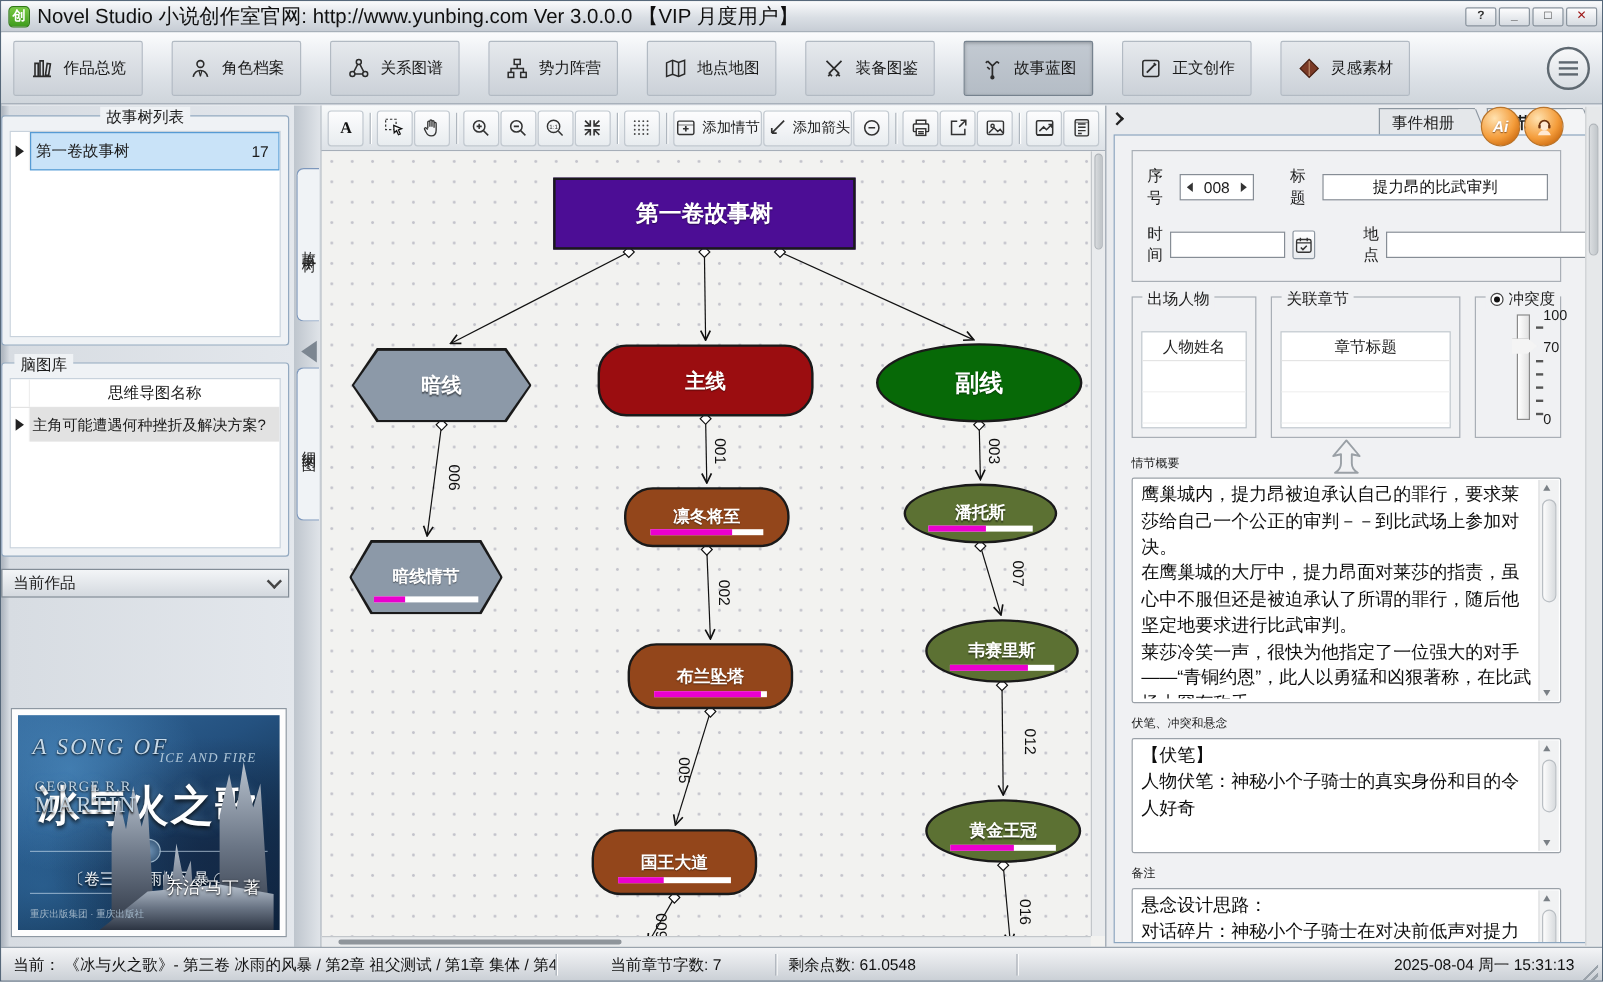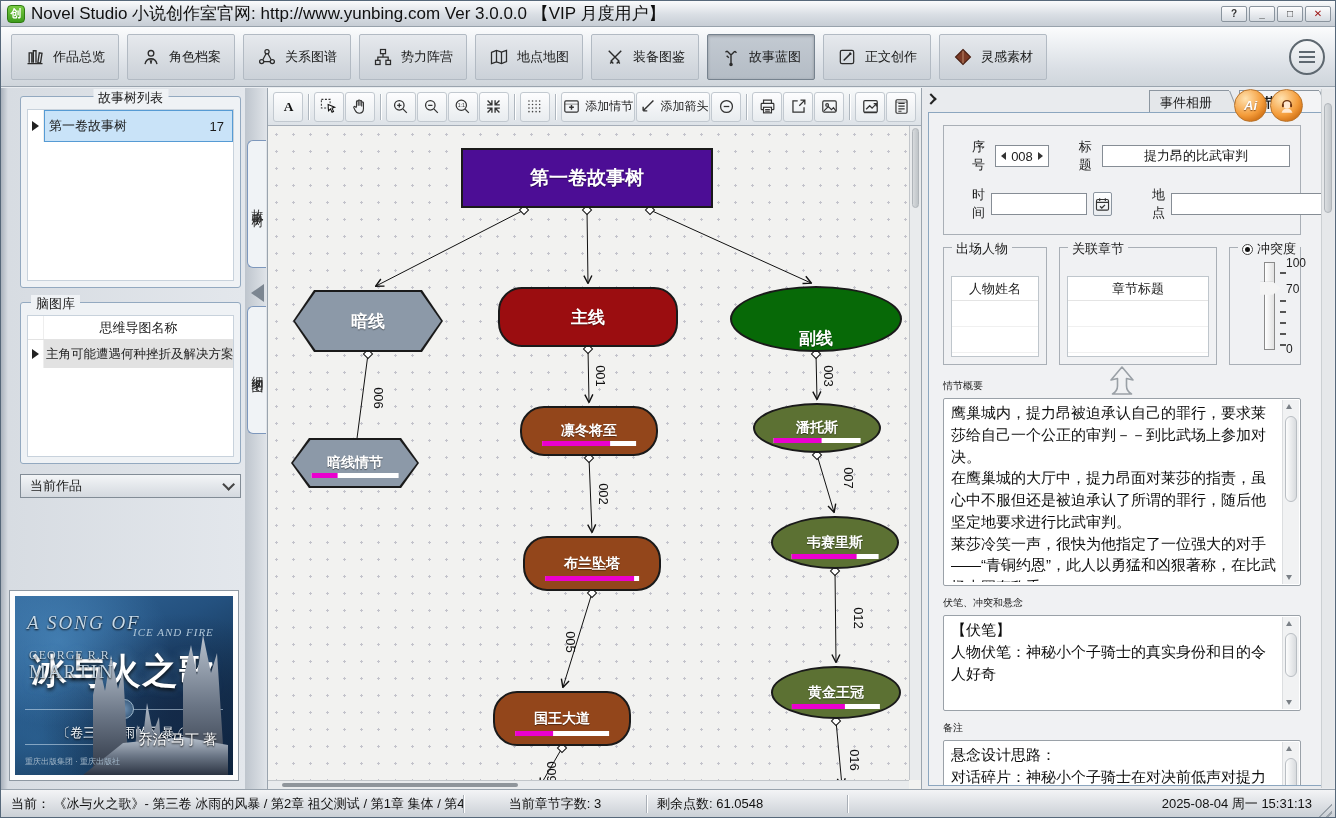--- a/index.html
+++ b/index.html
@@ -9,33 +9,33 @@
 
   
   .titlebar { height:26px; display:flex; align-items:center; gap:6px; padding:0 4px 0 6px; background:linear-gradient(#FAFBFC,#D9DEE4 55%,#C7CDD5); border-bottom:1px solid #98A2AC; }
   .app-icon { width:18px; height:18px; border-radius:4px; background:linear-gradient(#79CB43,#3E9C1D); border:1px solid #2E7A12; color:#fff; font-weight:bold; font-size:11px; display:flex; align-items:center; justify-content:center; flex:0 0 auto; }
   .title-text { font-size:17px; color:#101010; white-space:nowrap; }
   .win-controls { margin-left:auto; display:flex; gap:2px; }
   .win-btn { width:26px; height:16px; border:1px solid #8A949E; border-radius:2px; background:linear-gradient(#FDFDFE,#D6DBE1); font-size:10px; font-weight:bold; color:#333; display:flex; align-items:center; justify-content:center; }
   .win-btn.close { color:#9B1010; }
 
   
-  .main-toolbar { height:60px; display:flex; align-items:center; gap:8px; padding:16px 10px; background:linear-gradient(#FBFCFD,#DADFE5 70%,#CFD5DB); border-bottom:1px solid #9AA4AE; position:relative; }
+  .main-toolbar { height:60px; display:flex; align-items:center; gap:24px; padding:16px 10px; background:linear-gradient(#FBFCFD,#DADFE5 70%,#CFD5DB); border-bottom:1px solid #9AA4AE; position:relative; }
   .tb-btn { height:46px; padding:0 13px; display:flex; align-items:center; gap:8px; background:linear-gradient(#E6E9ED,#CBD1D8); border:1px solid #B2BAC3; border-radius:2px; cursor:default; }
   .tb-btn.active { background:linear-gradient(#C3CAD2,#B4BCC5); border:1px solid #76828E; box-shadow:inset 0 1px 3px rgba(0,0,0,.25); }
   .tb-btn svg { width:20px; height:20px; }
   .tb-label { font-size:13px; color:#1a1a1a; white-space:nowrap; }
   .menu-circle { margin-left:auto; width:36px; height:36px; border-radius:50%; border:2px solid #5E6870; background:linear-gradient(#F7F8F9,#D9DEE3); display:flex; flex-direction:column; justify-content:center; align-items:center; gap:3px; }
   .menu-circle i { display:block; width:16px; height:2px; background:#5E6870; }
 
   
   .app-body { position:absolute; top:87px; bottom:28px; left:0; right:0; display:flex; }
 
   
-  .sidebar { width:244px; padding:8px 4px 6px 19px; background:linear-gradient(90deg,#AAB2BC 0,#D7DCE2 7px,#E3E7EC 100%); position:relative; }
+  .sidebar { width:244px; padding:8px 4px 6px 0; background:linear-gradient(90deg,#AAB2BC 0,#D7DCE2 7px,#E3E7EC 100%); position:relative; }
   .groupbox { position:relative; border:1px solid #93A9C0; border-radius:3px; background:#EFF2F5; }
   .gb-title { position:absolute; top:-8px; left:10px; padding:0 5px; background:#EFF2F5; font-size:13px; color:#1a1a1a; }
   .gb-title.center { left:50%; transform:translateX(-50%); }
   .sb-table { position:absolute; inset:12px 6px 6px 6px; background:#fff; border:1px solid #C8D2DC; overflow:hidden; }
   .sb-thead { display:flex; align-items:center; height:28px; border-bottom:1px solid #E3E3E3; font-size:13px; }
   .sb-gutter { width:16px; flex:0 0 auto; border-right:1px solid #EEE; align-self:stretch; display:flex; align-items:center; justify-content:center; }
   .sb-col-name { flex:1; text-align:center; }
   .sb-col-num { width:62px; text-align:center; border-left:1px solid #EEE; align-self:stretch; display:flex; align-items:center; justify-content:center; }
   .sb-row { display:flex; align-items:stretch; height:32px; font-size:13px; }
   .sb-row.selected .row-inner { background:#C9E3F8; border:1px solid #569BD4; }
@@ -109,21 +109,21 @@
   .rp-tab { position:relative; padding:3px 16px 3px 10px; font-size:13px; background:#E4E7EA; border:1px solid #8C96A0; border-bottom:none; }
   .rp-tab::after { content:""; position:absolute; top:0; bottom:0; right:-7px; width:14px; background:inherit; border-right:1px solid #8C96A0; transform:skewX(22deg); }
   .rp-tab.active { background:#F3F4F6; font-weight:bold; }
   .rp-body { position:absolute; left:6px; right:3px; top:24px; bottom:3px; border:1px solid #8CA6BF; background:#F0F1F3; padding:12px 30px 0 14px; overflow:hidden; }
   .rp-rail { position:absolute; top:1px; bottom:1px; right:1px; width:13px; background:#E6E8EA; border-left:1px solid #CCD0D3; }
   .rp-rail .thumb { position:absolute; top:14px; left:2px; right:2px; height:110px; border-radius:5px; background:linear-gradient(90deg,#DADDE0,#C2C7CB); border:1px solid #B0B5BA; }
   .rail-arr { position:absolute; left:3px; width:0; height:0; border-left:3.5px solid transparent; border-right:3.5px solid transparent; }
   .rail-arr.up { top:4px; border-bottom:5px solid #7A8086; }
   .rail-arr.down { bottom:4px; border-top:5px solid #7A8086; }
 
-  .fieldbox { border:1px solid #A9AFB6; padding:12px 10px 12px 28px; margin-bottom:12px; }
+  .fieldbox { border:1px solid #A9AFB6; padding:12px 10px 12px 12px; margin-bottom:12px; }
   .frow { display:flex; align-items:center; gap:6px; font-size:13px; }
   .frow + .frow { margin-top:12px; }
   .tinput { height:22px; border:1px solid #868D95; background:#FFF; padding:0 5px; font-size:13px; font-family:inherit; color:#111; }
   .spinner { width:74px; height:22px; border:1px solid #868D95; background:#FFF; display:flex; align-items:center; justify-content:space-between; padding:0 5px; }
   .sp-tri-l { width:0;height:0;border-top:4px solid transparent;border-bottom:4px solid transparent;border-right:5px solid #333; }
   .sp-tri-r { width:0;height:0;border-top:4px solid transparent;border-bottom:4px solid transparent;border-left:5px solid #333; }
   .icon-btn { width:24px; height:24px; border:1px solid #8C96A0; background:linear-gradient(#FFF,#E9ECEF); display:flex; align-items:center; justify-content:center; border-radius:2px; }
   .icon-btn svg { width:17px; height:17px; }
 
   .groups-row { display:flex; gap:12px; height:118px; margin-bottom:14px; }
@@ -592,24 +592,24 @@
             <span>第一卷故事树</span>
           </div>
           <div class="node hexwrap hexclip" style="left: 25px; top: 164px; width: 150px; height: 62px; font-size: 17px;">
             <div class="hex-inner hexclip" style="background: rgb(140, 153, 168);">
               <span>暗线</span>
             </div>
           </div>
           <div class="node pill" style="left: 230px; top: 161px; width: 180px; height: 60px; font-size: 17px; background: rgb(155, 13, 16);">
             <span>主线</span>
           </div>
-          <div class="node ellipse" style="left: 462px; top: 160px; width: 172px; height: 66px; font-size: 17px; background: rgb(7, 105, 7); align-items: flex-end;">
+          <div class="node ellipse" style="left: 462px; top: 160px; width: 172px; height: 66px; font-size: 20px; background: rgb(7, 105, 7);">
             <span>副线</span>
           </div>
-          <div class="node hexwrap hexclip" style="left: 23px; top: 312px; width: 128px; height: 50px; font-size: 14px;">
+          <div class="node hexwrap hexclip" style="left: 23px; top: 324px; width: 128px; height: 62px; font-size: 14px;">
             <div class="hex-inner hexclip" style="background: rgb(140, 153, 168);">
               <span>暗线情节</span>
               <div class="nbar">
                 <div class="nbar-fill" style="width: 30%;"></div>
               </div>
             </div>
           </div>
           <div class="node pill" style="left: 252px; top: 280px; width: 138px; height: 50px; font-size: 14px; background: rgb(147, 70, 27);">
             <span>凛冬将至</span>
             <div class="nbar">
@@ -770,21 +770,21 @@
       </div>
       <div class="rp-rail">
           <div class="thumb"></div>
         </div>
     </div>
   </div>
 
   <div class="statusbar">
     <div class="sb-seg sb-1">当前： 《冰与火之歌》- 第三卷 冰雨的风暴 / 第2章 祖父测试 / 第1章 集体 / 第4...</div>
     <div class="sb-sep"></div>
-    <div class="sb-seg sb-2">当前章节字数: 3</div>
+    <div class="sb-seg sb-2">当前章节字数: 7</div>
     <div class="sb-sep"></div>
     <div class="sb-seg sb-3">剩余点数: 61.0548</div>
     <div class="sb-sep"></div>
     <div class="sb-spacer"></div>
     <div class="sb-seg sb-time">2025-08-04 周一 15:31:13</div>
     <div class="grip"></div>
   </div>
 
 </div>
 

